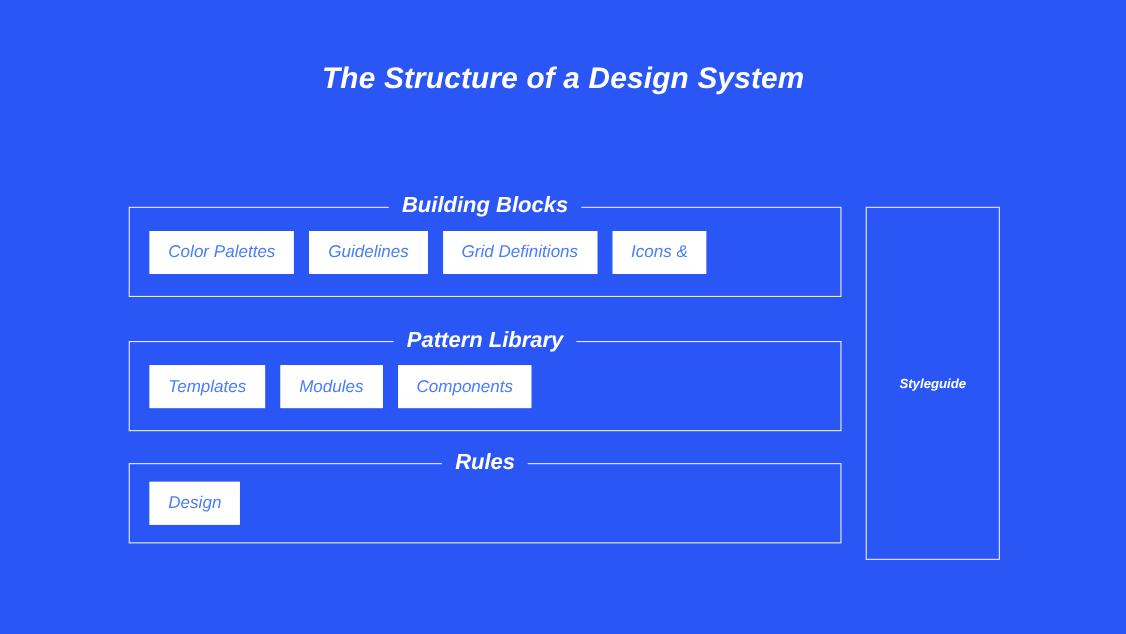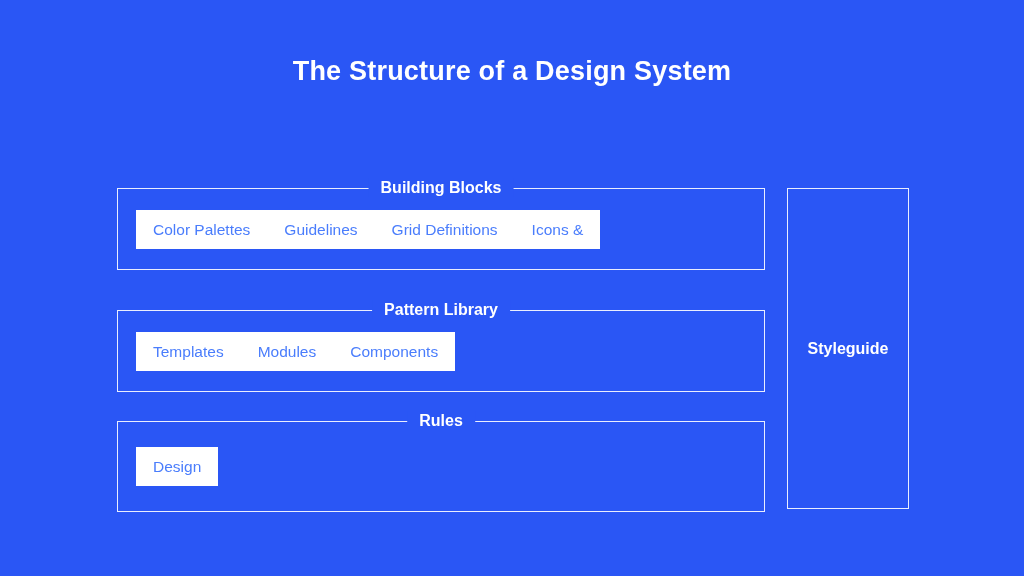--- a/index.html
+++ b/index.html
@@ -1,16 +1,16 @@
 <!DOCTYPE html>
 <html><head>
 <meta charset="utf-8">
 <title>The Structure of a Design System</title>
 <style>
-  * { margin:0; padding:0; box-sizing:border-box; }
+  * { margin:0; padding:0; box-sizing:border-box;font-style:italic; }
 
   html, body {
     width:1024px;
     height:576px;
     overflow:hidden;
   }
 
   body {
     background:#2a56f5;
     font-family:"Liberation Sans", sans-serif;
@@ -51,47 +51,47 @@
   .group {
     position:absolute;
     left:0;
     width:648px;
     border:1.5px solid #e9eeff;
     background:transparent;
   }
 
   .group.building { top:10px;  height:82px; }
   .group.pattern  { top:132px; height:82px; }
-  .group.rules    { top:243px; height:91px; }
+  .group.rules    { top:243px; height:73px; }
 
   .group-legend {
     position:absolute;
     top:-11px;
     left:50%;
     transform:translateX(-50%);
     background:#2a56f5;
     padding:0 12px;
     color:#ffffff;
-    font-size:16px;
+    font-size:20px;
     font-weight:bold;
     white-space:nowrap;
     line-height:19px;
   }
 
   .group-body {
     position:absolute;
     left:0;
     right:0;
     top:0;
     bottom:0;
     display:flex;
     align-items:center;
     justify-content:flex-start;
     padding:0 18px;
-    gap:0;
+    gap:14px;
   }
 
   .chip {
     background:#ffffff;
     border:1px solid #ffffff;
     color:#4a7dfc;
     font-size:15.5px;
     height:39px;
     display:flex;
     align-items:center;
@@ -109,21 +109,21 @@
     width:122px;
     height:321px;
     border:1.5px solid #e9eeff;
     display:flex;
     align-items:center;
     justify-content:center;
   }
 
   .styleguide-label {
     color:#ffffff;
-    font-size:16px;
+    font-size:12px;
     font-weight:bold;
     white-space:nowrap;
   }
 </style>
 </head>
 <body>
 
 <h1 class="page-title">The Structure of a Design System</h1>
 
 <div class="stage">

